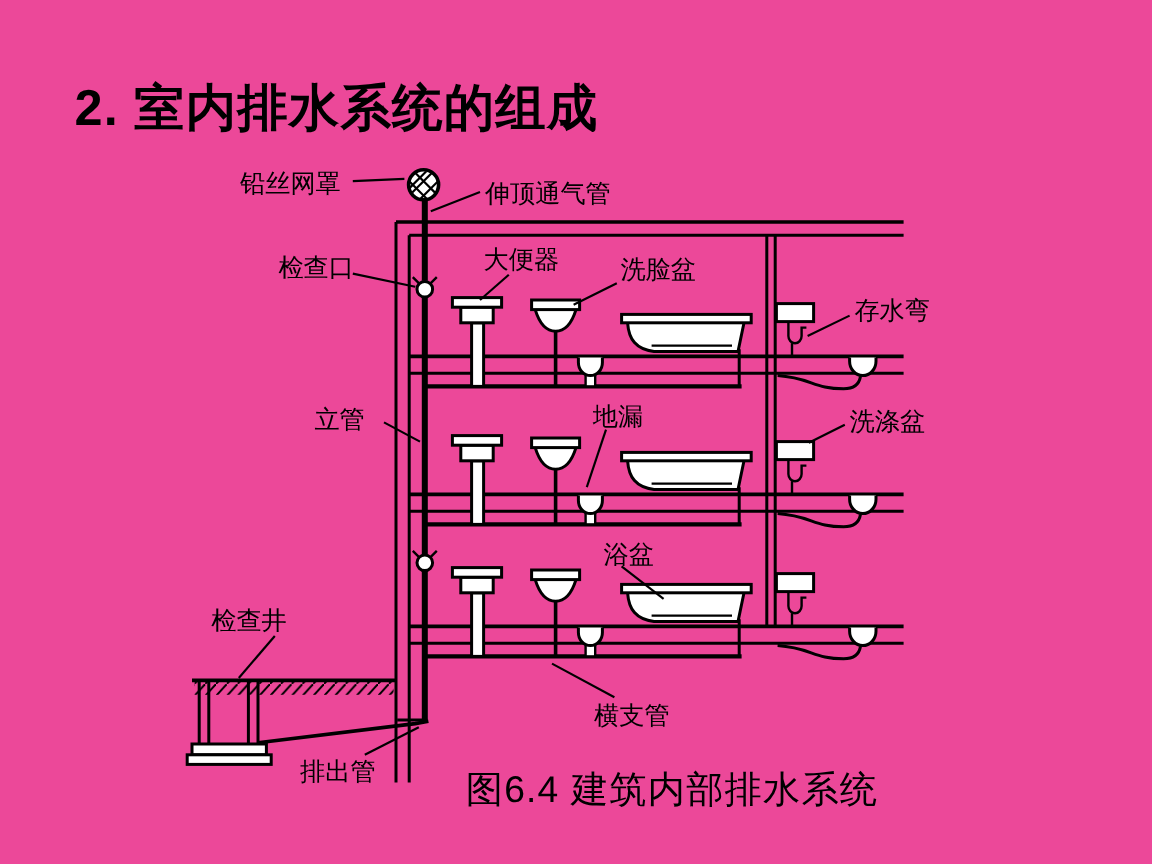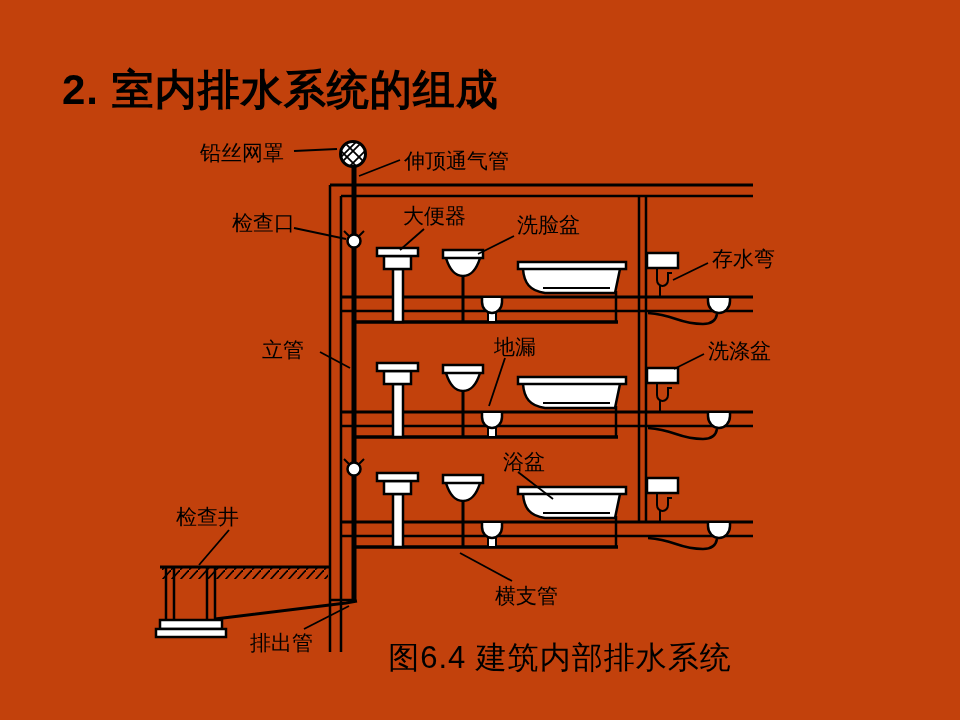--- a/index.html
+++ b/index.html
@@ -1,16 +1,16 @@
 <!DOCTYPE html>
 <html><head>
 <meta charset="utf-8">
 <style>
   html,body{margin:0;padding:0;background:#888;}
-  .slide{position:relative;width:960px;height:720px;background:#c2410c;overflow:hidden;
+  .slide{position:relative;width:960px;height:720px;background:#ec4899;overflow:hidden;
          font-family:"Liberation Sans", sans-serif;}
   svg{position:absolute;left:0;top:0;}
   .ink{stroke:#000;fill:none;}
   text{fill:#000;font-family:"Liberation Sans", sans-serif;}
   .title-text{font-size:42px;font-weight:bold;letter-spacing:1px;}
   .caption-text{font-size:31px;letter-spacing:1px;}
   .label-text{font-size:21px;}
 </style>
 </head>
 <body>

